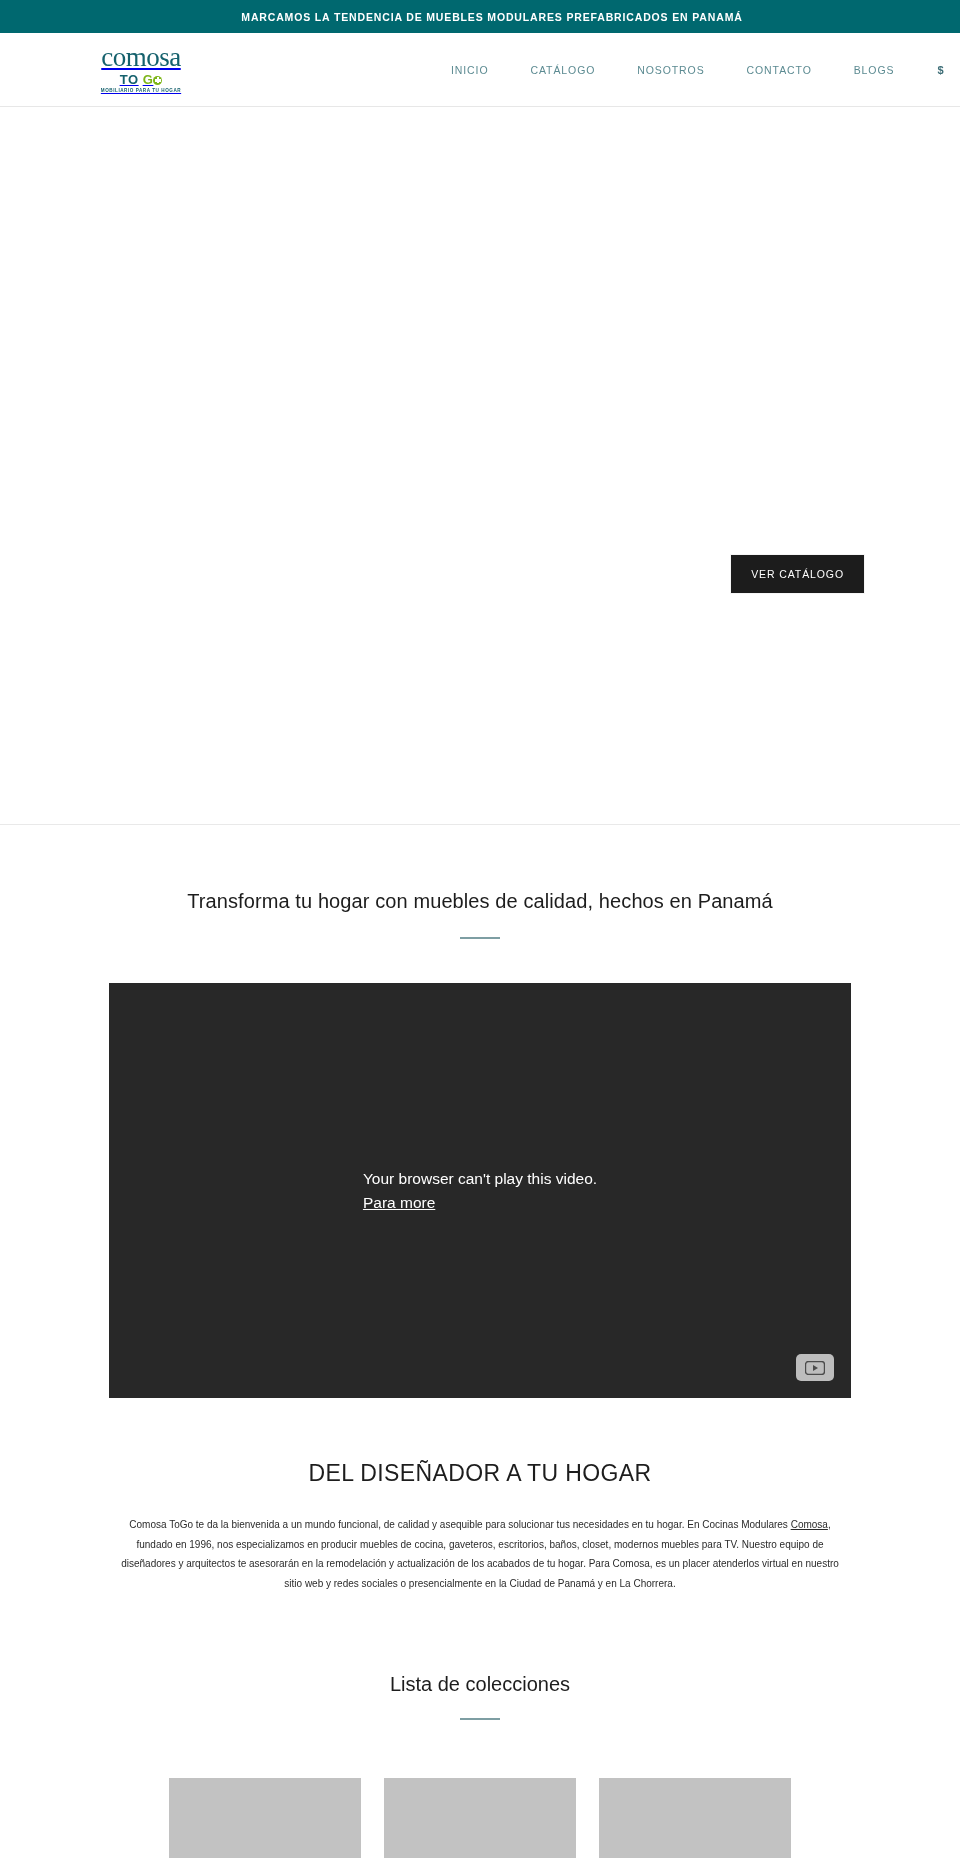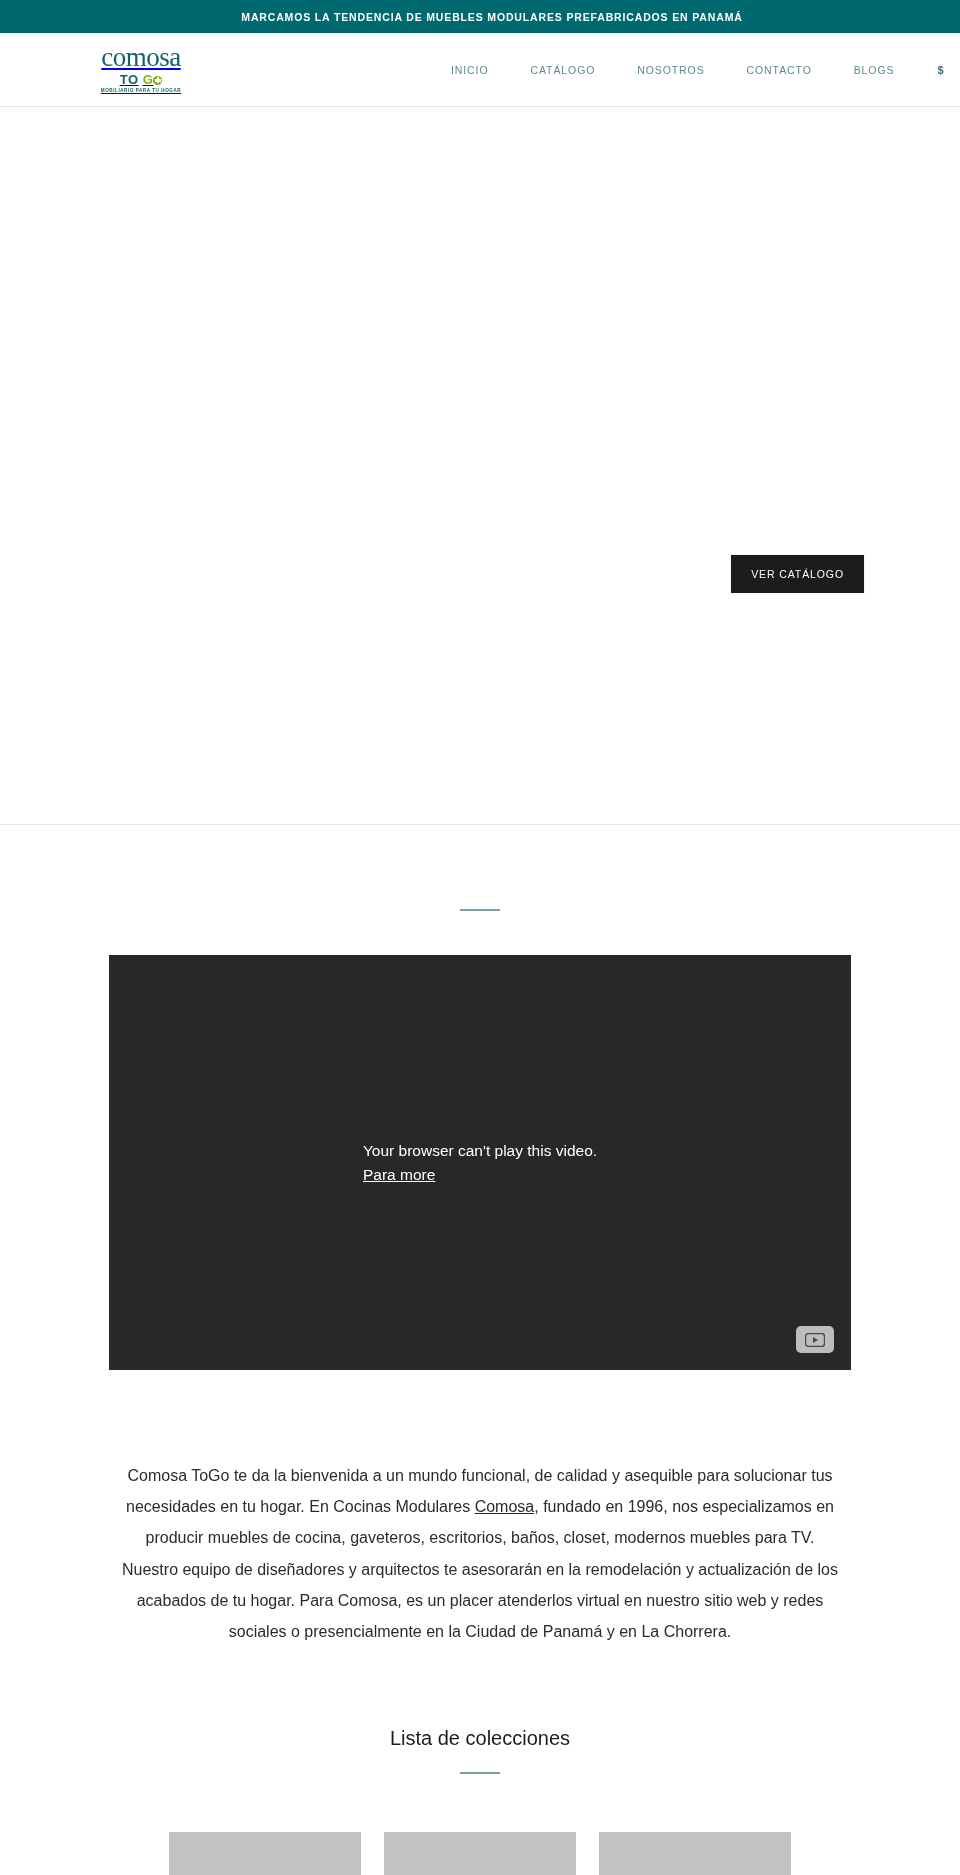--- a/index.html
+++ b/index.html
@@ -221,21 +221,21 @@
   .designer-title {
     font-size: 23px;
     font-weight: 400;
     color: #1d1d1d;
     letter-spacing: 0.4px;
     text-transform: uppercase;
   }
   .designer-body {
     width: 726px;
     margin: 28px auto 0 auto;
-    font-size: 16px;
+    font-size: 10px;
     line-height: 1.95;
     color: #2b2b2b;
     text-align: center;
   }
   .designer-body a {
     color: #2b2b2b;
     text-decoration: underline;
   }
 
   
@@ -287,39 +287,41 @@
     <a class="nav-link" href="#">BLOGS</a>
     <button class="currency-toggle">$</button>
   </nav>
 </header>
 
 <section class="hero">
   <button class="hero-cta">VER CATÁLOGO</button>
 </section>
 
 <section class="section-intro">
+  <h2 class="intro-title">Transforma tu hogar con muebles de calidad, hechos en Panamá</h2>
   <div class="rule"></div>
 </section>
 
 <section>
   <div class="video-wrap">
     <div class="video-msg">
       <div>Your browser can't play this video.</div>
       <a href="#">Para more</a>
     </div>
     <div class="video-yt-btn">
       <svg width="20" height="14" viewBox="0 0 20 14" aria-hidden="true">
         <rect x="0.5" y="0.5" width="19" height="13" rx="3" fill="none" stroke="#4b4b4b" stroke-width="1.4"></rect>
         <polygon points="8,4 8,10 13,7" fill="#4b4b4b"></polygon>
       </svg>
     </div>
   </div>
 </section>
 
 <section class="designer">
+  <h2 class="designer-title">DEL DISEÑADOR A TU HOGAR</h2>
   <p class="designer-body"><span>Comosa ToGo te da la bienvenida a un mundo funcional, de calidad y asequible para solucionar tus necesidades en tu hogar. En Cocinas Modulares </span><a href="#">Comosa</a><span>, fundado en 1996, nos especializamos en producir muebles de cocina, gaveteros, escritorios, baños, closet, modernos muebles para TV. Nuestro equipo de diseñadores y arquitectos te asesorarán en la remodelación y actualización de los acabados de tu hogar. Para Comosa, es un placer atenderlos virtual en nuestro sitio web y redes sociales o presencialmente en la Ciudad de Panamá y en La Chorrera.</span></p>
 </section>
 
 <section class="collections">
   <h2 class="collections-title">Lista de colecciones</h2>
   <div class="rule"></div>
   <div class="collection-grid">
     <div class="collection-card"></div>
     <div class="collection-card"></div>
     <div class="collection-card"></div>

